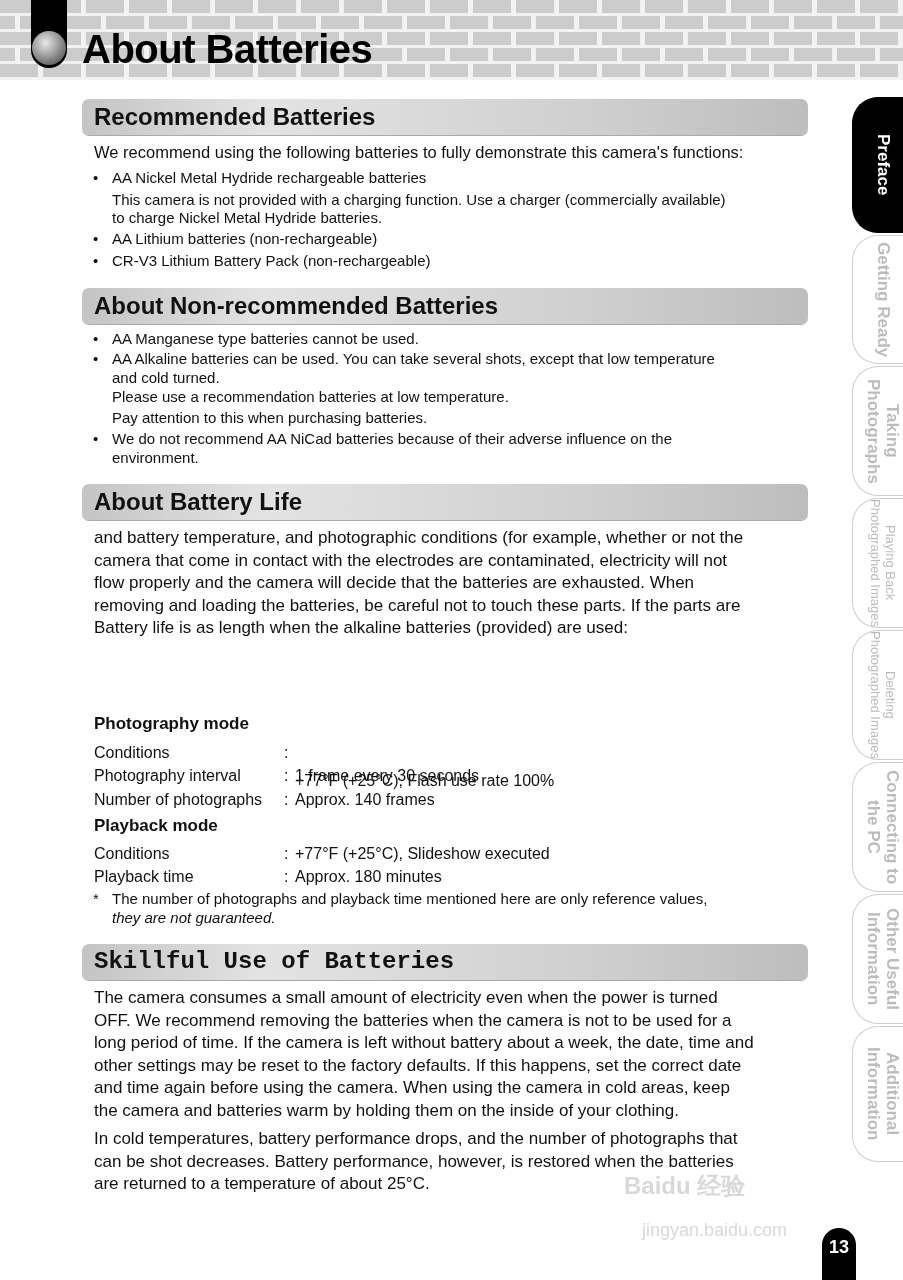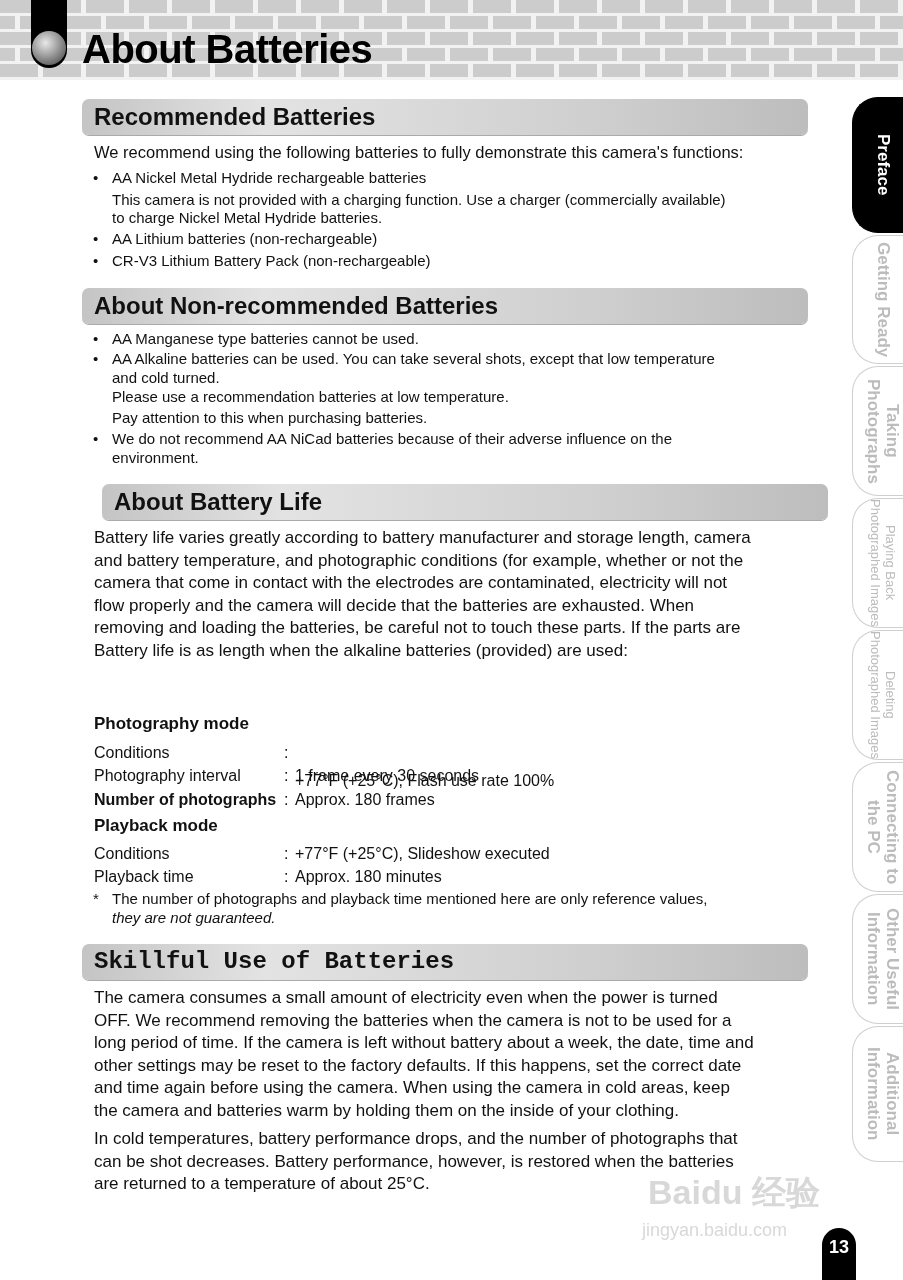--- a/index.html
+++ b/index.html
@@ -29,21 +29,21 @@
   .row-colon { position:absolute; left:284px; font-size:16px; }
   .row-value { position:absolute; left:295px; font-size:16px; white-space:nowrap; }
   .bold { font-weight:bold; }
   
   .tab { position:absolute; left:852px; width:60px; border:1px solid #cfcfcf; border-right:none; border-radius:26px 0 0 26px; background:#fff; }
   .tab .lbl { position:absolute; left:0; top:0; width:100%; height:100%; writing-mode:vertical-rl; display:flex; align-items:center; justify-content:center; color:#bcbcbc; font-weight:bold; font-size:17px; line-height:19px; text-align:center; }
   .tab.active { background:#000; border-color:#000; }
   .tab.active .lbl { color:#fff; }
   .tab .lbl.small { font-weight:normal; font-size:13px; line-height:15px; }
   .page-num { position:absolute; left:822px; top:1228px; width:34px; height:52px; background:#000; border-radius:17px 17px 0 0; color:#fff; font-weight:bold; font-size:18px; text-align:center; line-height:38px; }
-  .watermark { position:absolute; left:648px; top:1170px; color:rgba(200,200,200,0.7); font-size:34px; font-weight:bold; }
+  .watermark { position:absolute; left:624px; top:1170px; color:rgba(200,200,200,0.7); font-size:24px; font-weight:bold; }
   .watermark2 { position:absolute; left:642px; top:1220px; color:rgba(200,200,200,0.7); font-size:18px; }
 </style>
 </head>
 <body>
 
 <div class="header" style="background:#f2f2f2;">
   <div class="brick-row" style="top:0px;"></div>
   <div class="brick-row" style="top:16px; background-position:20px 0;"></div>
   <div class="brick-row" style="top:32px;"></div>
   <div class="brick-row" style="top:48px; background-position:20px 0;"></div>
@@ -73,42 +73,41 @@
 <div class="t sm indent" style="top:329px;">AA Manganese type batteries cannot be used.</div>
 <span class="bullet" style="top:350px;">•</span>
 <div class="t sm indent" style="top:349px;">AA Alkaline batteries can be used. You can take several shots, except that low temperature</div>
 <div class="t sm indent" style="top:368px;">and cold turned.</div>
 <div class="t sm indent" style="top:387px;">Please use a recommendation batteries at low temperature.</div>
 <div class="t sm indent" style="top:408px;">Pay attention to this when purchasing batteries.</div>
 <span class="bullet" style="top:430px;">•</span>
 <div class="t sm indent" style="top:429px;">We do not recommend AA NiCad batteries because of their adverse influence on the</div>
 <div class="t sm indent" style="top:448px;">environment.</div>
 
-<div class="sec-head" style="top:484px;margin-left:20px;">
+<div class="sec-head" style="top:484px;">
   <span>About Battery Life</span>
 </div>
 <div class="para" style="top:527px;">
-  <div>Battery life varies greatly according to battery manufacturer and storage length, camera</div>
   <div>and battery temperature, and photographic conditions (for example, whether or not the</div>
   <div>camera that come in contact with the electrodes are contaminated, electricity will not</div>
   <div>flow properly and the camera will decide that the batteries are exhausted. When</div>
   <div>removing and loading the batteries, be careful not to touch these parts. If the parts are</div>
   <div>Battery life is as length when the alkaline batteries (provided) are used:</div>
 </div>
 
 <div class="t bold" style="top:714px;font-size:17px;">Photography mode</div>
 <div class="row-label" style="top:744px;">Conditions</div>
 <div class="row-colon" style="top:744px;">:</div>
 <div class="row-value" style="top:772px;">+77°F (+25°C), Flash use rate 100%</div>
 <div class="row-label" style="top:767px;">Photography interval</div>
 <div class="row-colon" style="top:767px;">:</div>
 <div class="row-value" style="top:767px;">1 frame every 30 seconds</div>
-<div class="row-label" style="top:791px;font-weight:bold;">Number of photographs</div>
+<div class="row-label" style="top:791px;">Number of photographs</div>
 <div class="row-colon" style="top:791px;">:</div>
-<div class="row-value" style="top:791px;">Approx. 180 frames</div>
+<div class="row-value" style="top:791px;">Approx. 140 frames</div>
 
 <div class="t bold" style="top:816px;font-size:17px;">Playback mode</div>
 <div class="row-label" style="top:845px;">Conditions</div>
 <div class="row-colon" style="top:845px;">:</div>
 <div class="row-value" style="top:845px;">+77°F (+25°C), Slideshow executed</div>
 <div class="row-label" style="top:868px;">Playback time</div>
 <div class="row-colon" style="top:868px;">:</div>
 <div class="row-value" style="top:868px;">Approx. 180 minutes</div>
 
 <span class="bullet" style="top:890px;">*</span>

